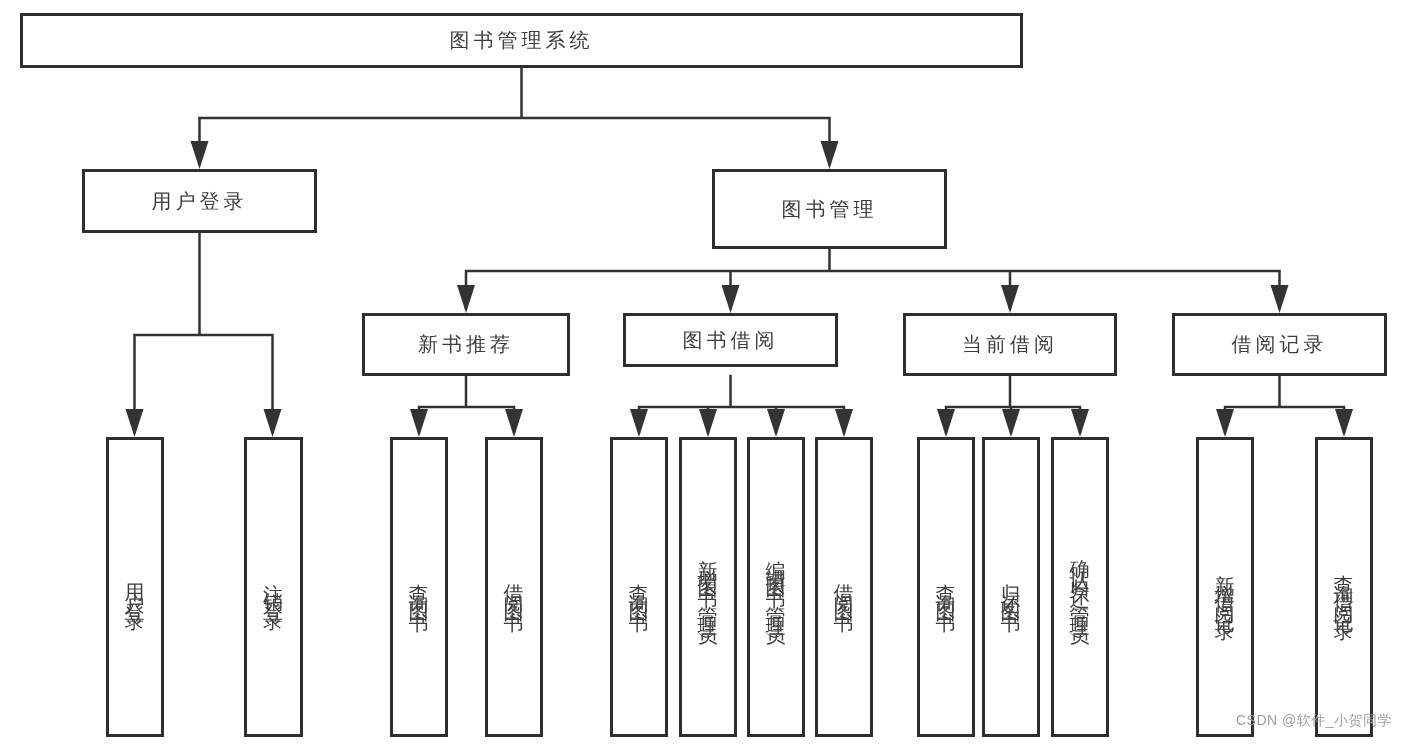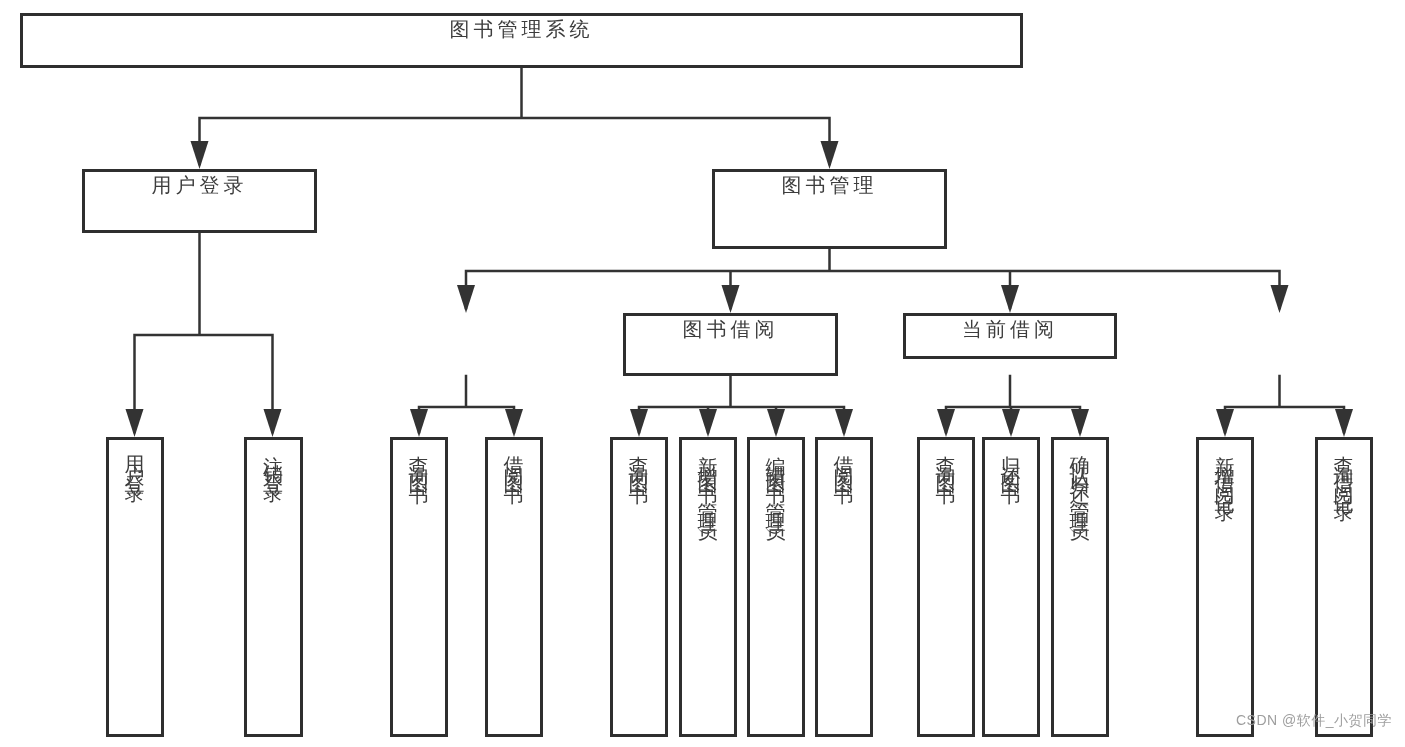--- a/index.html
+++ b/index.html
@@ -18,21 +18,21 @@
     overflow:hidden;
   }
   .wires{position:absolute;left:0;top:0;width:1405px;height:747px;}
   .wires path{stroke:var(--line);stroke-width:2.5;fill:none;stroke-linecap:square;}
   .wires polygon{fill:var(--line);stroke:none;}
   .node{
     position:absolute;
     box-sizing:border-box;
     background:var(--background);
     border:3px solid var(--box-border);
-    display:flex;align-items:flex-start;justify-content:center;
+    display:flex;align-items:center;justify-content:center;
     color:var(--text);
   }
   .hbox span{
     font-size:20px;
     letter-spacing:4px;
     white-space:nowrap;
   }
   .vbox span{
     writing-mode:vertical-lr;
     font-size:20px;
@@ -109,25 +109,31 @@
     <span>图书管理系统</span>
   </div>
 
   <div class="node hbox" style="left:82px;top:169px;width:235px;height:64px;">
     <span>用户登录</span>
   </div>
   <div class="node hbox" style="left:712px;top:169px;width:235px;height:80px;">
     <span>图书管理</span>
   </div>
 
-  <div class="node hbox" style="left:623px;top:313px;width:215px;height:63px;">
+  <div class="node hbox" style="left:362px;top:313px;width:208px;height:63px;">
+    <span>新书推荐</span>
+  </div>
+  <div class="node hbox" style="left:623px;top:313px;width:215px;height:54px;">
     <span>图书借阅</span>
   </div>
-  <div class="node hbox" style="left:903px;top:313px;width:214px;height:46px;">
+  <div class="node hbox" style="left:903px;top:313px;width:214px;height:63px;">
     <span>当前借阅</span>
+  </div>
+  <div class="node hbox" style="left:1172px;top:313px;width:215px;height:63px;">
+    <span>借阅记录</span>
   </div>
 
   <div class="node vbox" style="left:106px;top:437px;width:58px;height:300px;">
     <span>用户登录</span>
   </div>
   <div class="node vbox" style="left:244px;top:437px;width:59px;height:300px;">
     <span>注销登录</span>
   </div>
 
   <div class="node vbox" style="left:390px;top:437px;width:58px;height:300px;">

